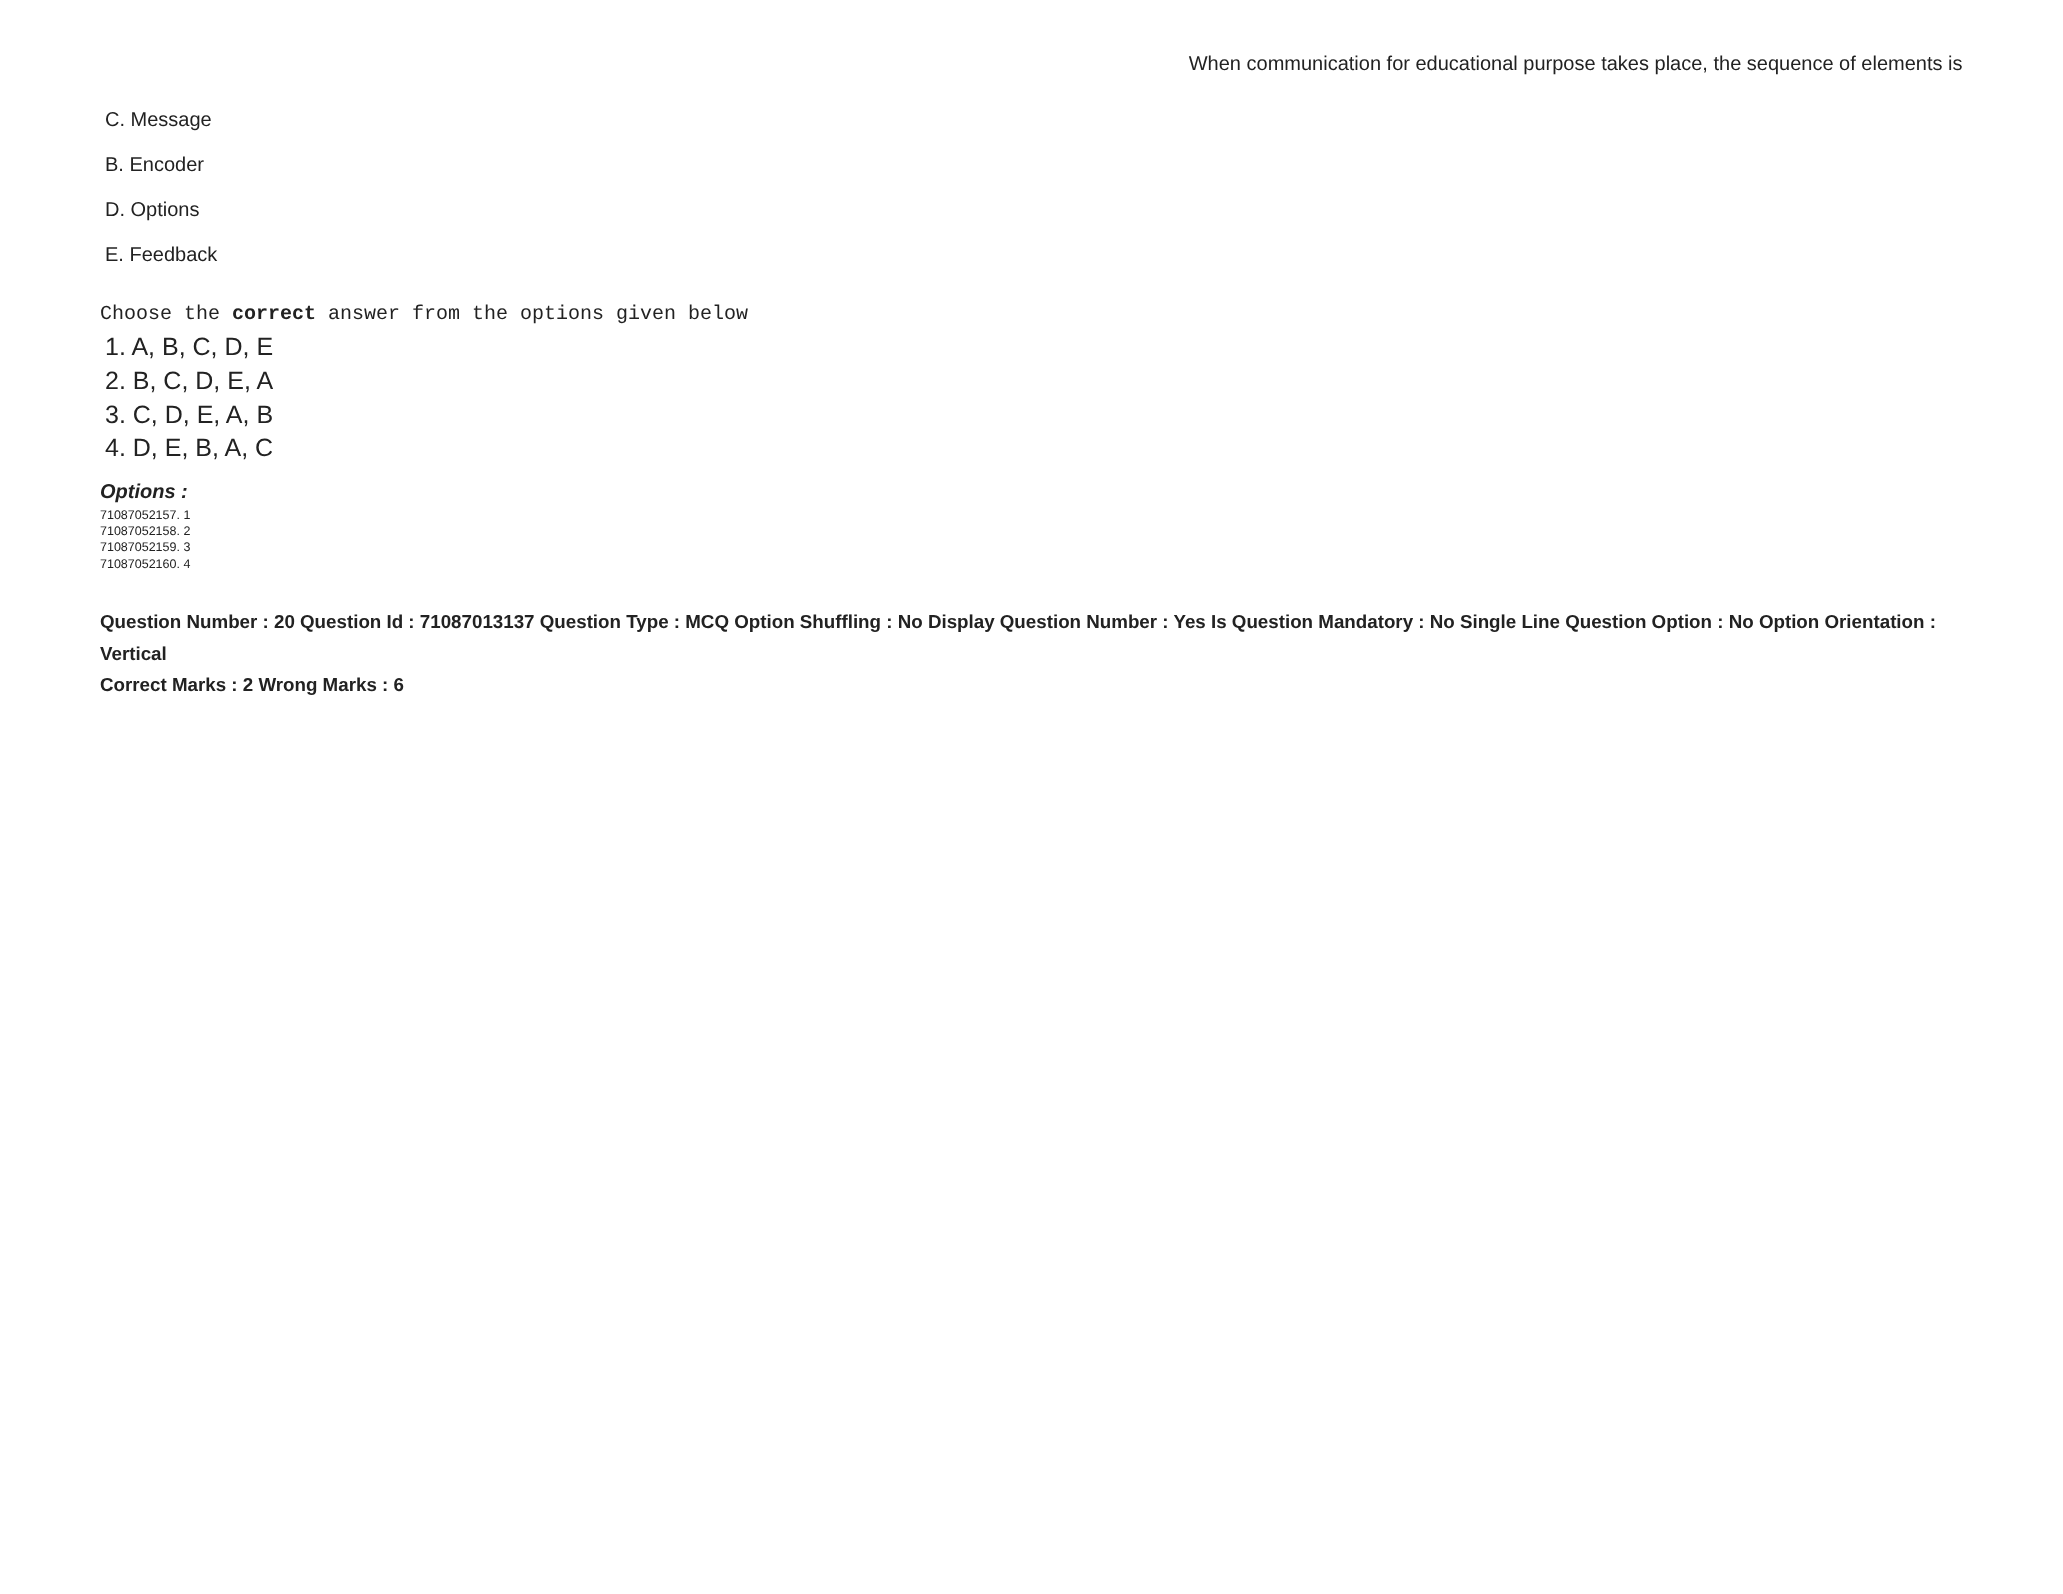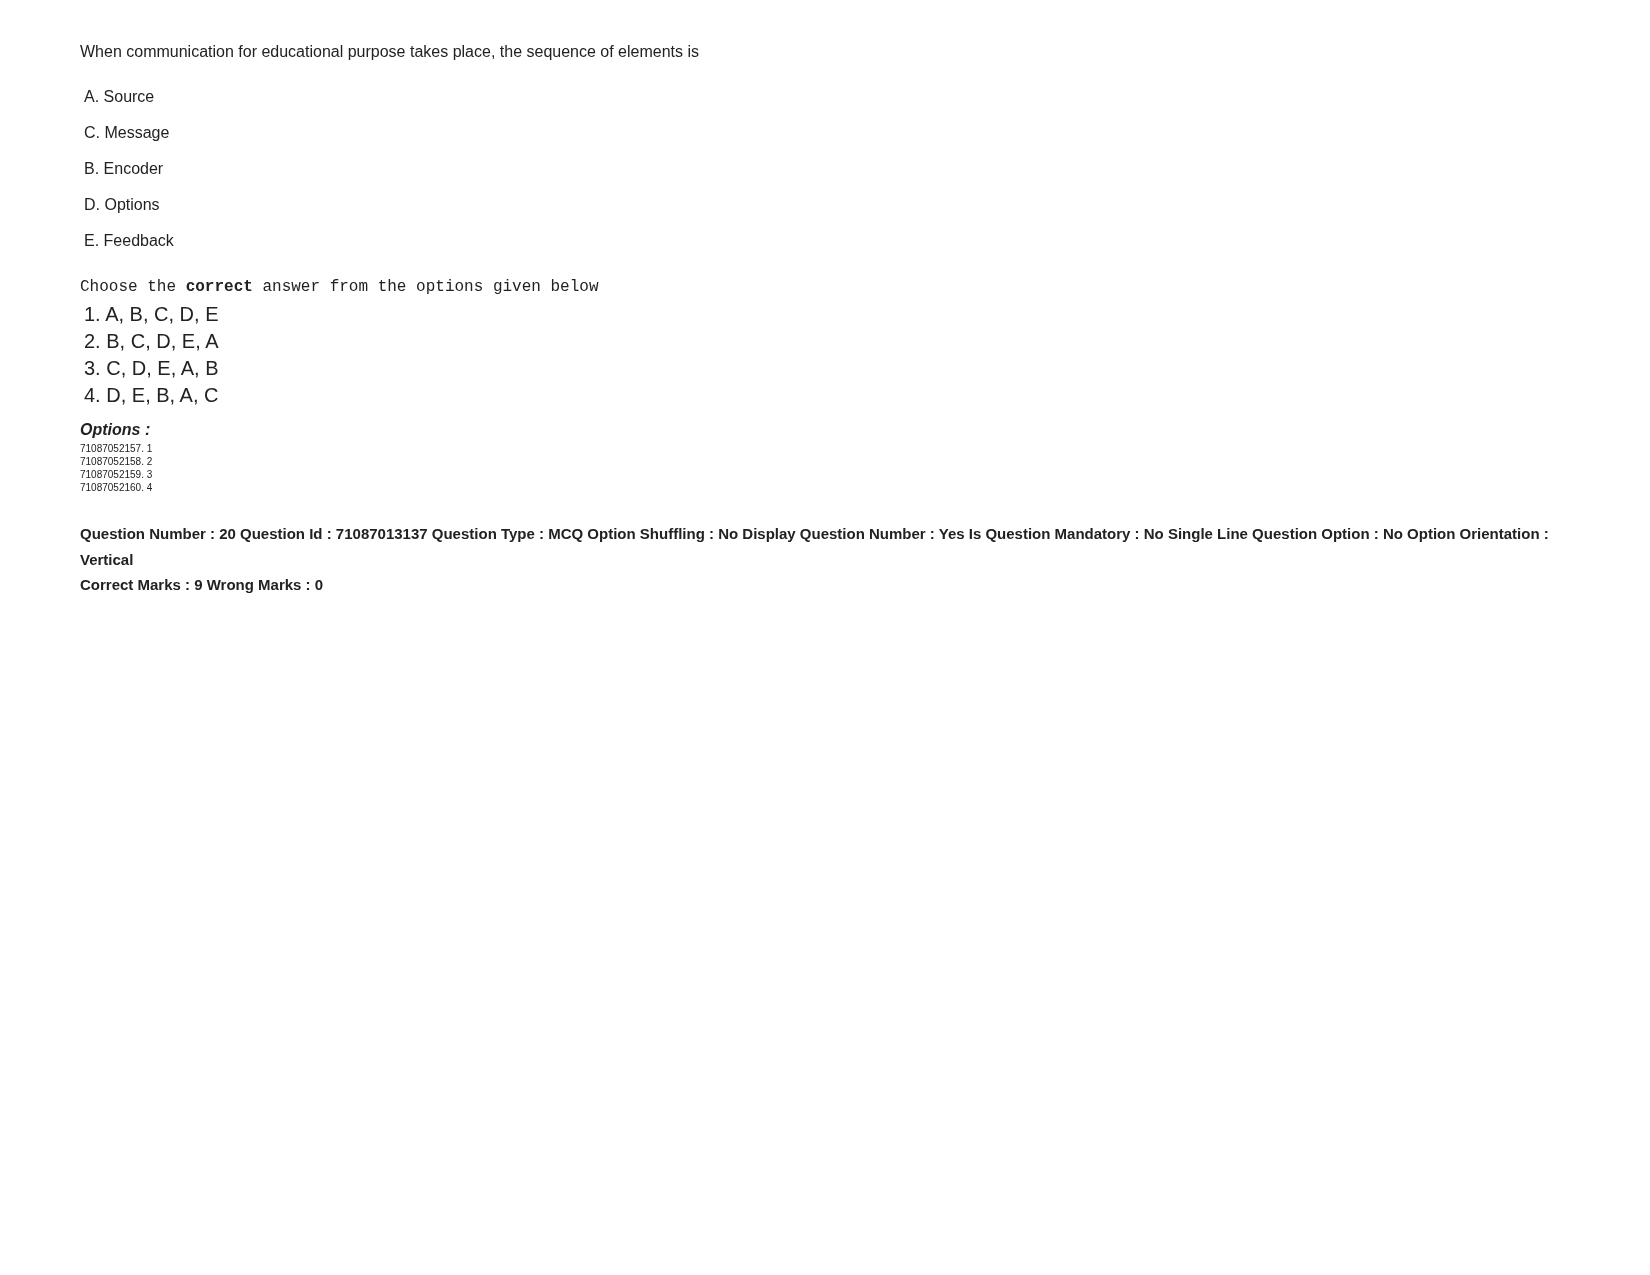--- a/index.html
+++ b/index.html
@@ -13,20 +13,21 @@
       font-size: 16px;
       color: #222222;
       width: 1650px;
       min-height: 1275px;
       padding: 40px 80px;
     }
     .question-text {
       margin-bottom: 24px;
       font-size: 16px;
       line-height: 1.5;
+      text-align: right;
     }
     .option {
       margin-bottom: 18px;
       font-size: 16px;
       padding-left: 4px;
     }
     .choose-text {
       margin-top: 28px;
       margin-bottom: 7px;
       font-size: 16px;
@@ -55,21 +56,20 @@
       line-height: 1.7;
     }
   </style>
 </head>
 <body>
 
 <div>
   <p class="question-text">When communication for educational purpose takes place, the sequence of elements is</p>
 
   <div>
-    <div class="option">A. Source</div>
     <div class="option">C. Message</div>
     <div class="option">B. Encoder</div>
     <div class="option">D. Options</div>
     <div class="option">E. Feedback</div>
   </div>
 
   <p class="choose-text">
     <span>Choose the </span><strong>correct</strong><span> answer from the options given below</span>
   </p>
 
@@ -84,15 +84,15 @@
 
   <div>
     <div class="option-id">71087052157. 1</div>
     <div class="option-id">71087052158. 2</div>
     <div class="option-id">71087052159. 3</div>
     <div class="option-id">71087052160. 4</div>
   </div>
 
   <div class="meta-info">
     <div>Question Number : 20 Question Id : 71087013137 Question Type : MCQ Option Shuffling : No Display Question Number : Yes Is Question Mandatory : No Single Line Question Option : No Option Orientation : Vertical</div>
-    <div>Correct Marks : 9 Wrong Marks : 0</div>
+    <div>Correct Marks : 2 Wrong Marks : 6</div>
   </div>
 </div>
 
 </body></html>

